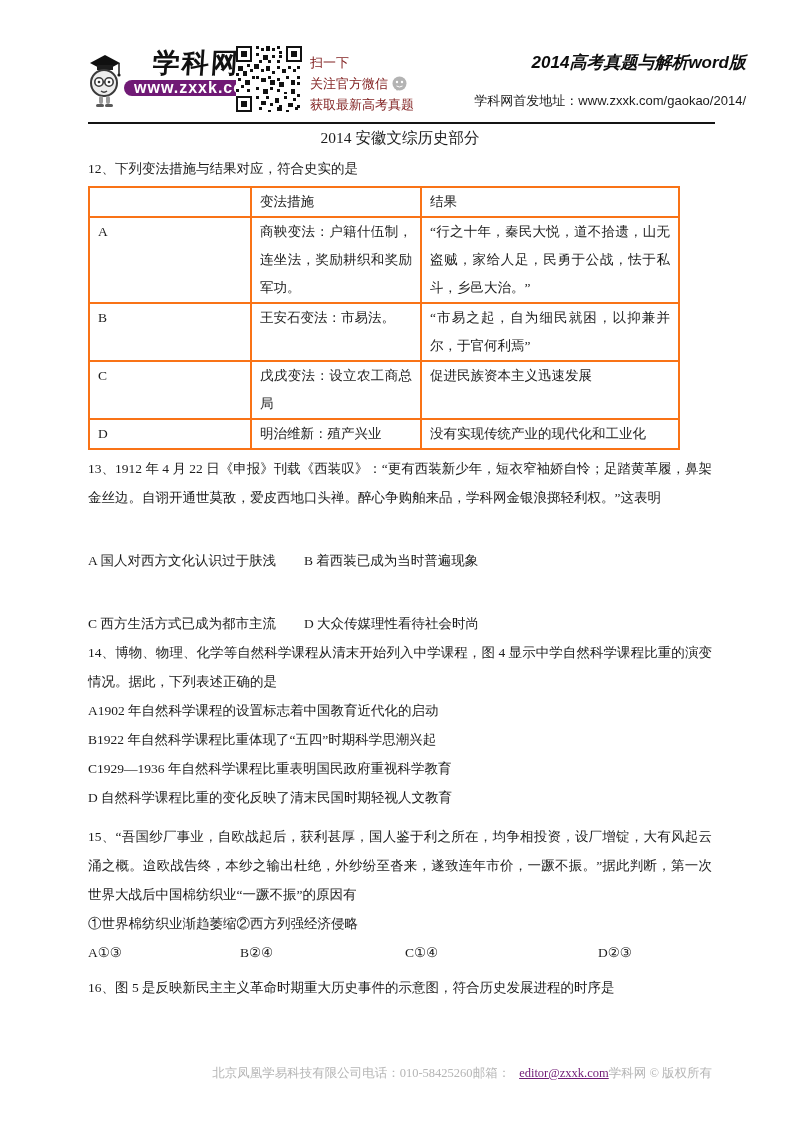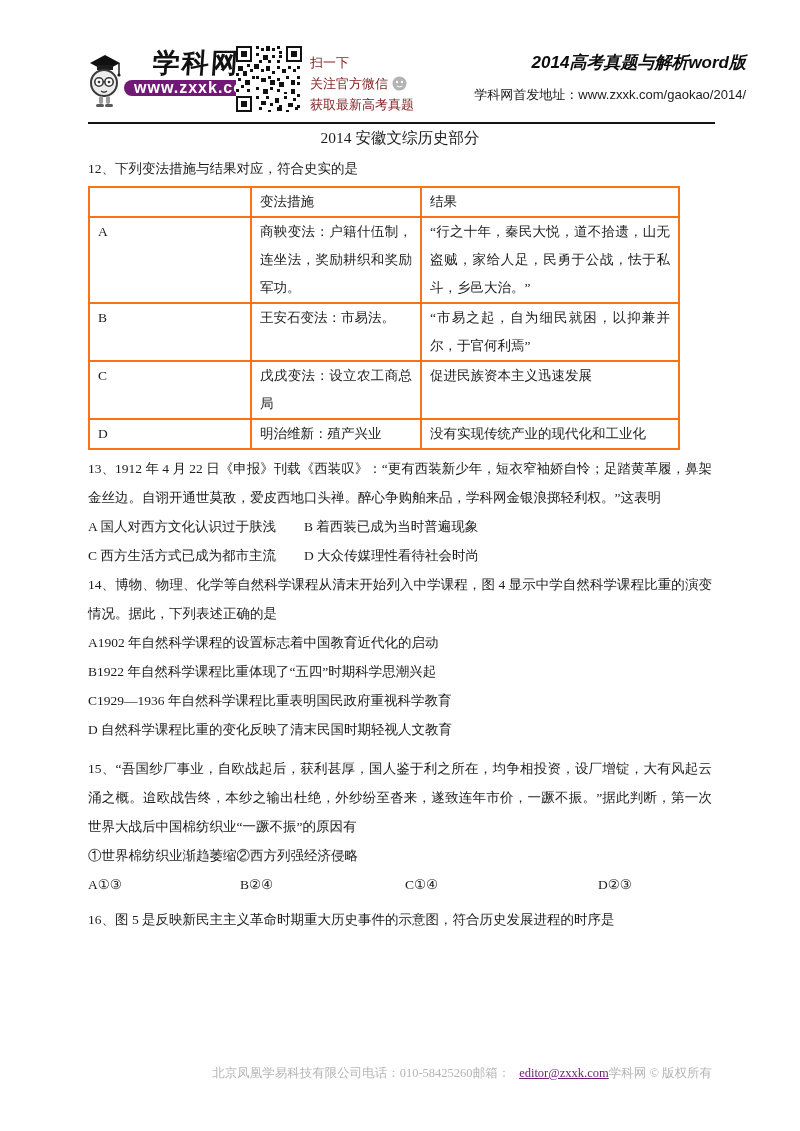--- a/index.html
+++ b/index.html
@@ -24,33 +24,33 @@
   .qr{position:absolute;left:148px;top:0;width:66px;height:66px;}
   .qr-caption{
     position:absolute;left:222px;top:6px;color:#7f1d1d;
     font-family:"Liberation Sans","DejaVu Sans",sans-serif;
     font-size:13px;line-height:21px;white-space:nowrap;
   }
   .wechat-ico{display:inline-block;vertical-align:-3px;margin-left:4px;}
   .promo{position:absolute;right:16px;top:6px;text-align:right;
     font-family:"Liberation Sans","DejaVu Sans",sans-serif;}
   .promo-title{font-size:17px;font-weight:bold;font-style:italic;color:#0d0d0d;line-height:22px;}
-  .promo-sub{font-size:13px;color:#1a1a1a;line-height:18px;margin-top:12px;}
+  .promo-sub{font-size:13px;color:#1a1a1a;line-height:18px;margin-top:18px;}
   .rule{position:absolute;left:88px;top:122px;width:627px;height:2px;background:#141414;}
   
   .content{position:absolute;left:88px;top:127px;width:624px;font-size:13.5px;line-height:29px;}
   .doc-title{text-align:center;font-size:15.5px;line-height:22px;margin-bottom:5px;}
   .para{text-align:justify;}
   .q-table{border-collapse:collapse;margin:3px 0 4px 0;table-layout:fixed;width:590px;}
   .q-table td{
     border:2px solid #f97316;vertical-align:top;padding:0 8px;
     font-size:13.5px;line-height:28px;text-align:justify;
   }
   .q-table col.c1{width:162px;} .q-table col.c2{width:170px;} .q-table col.c3{width:258px;}
-  .opt-pair{display:flex;}
+  .opt-pair{display:flex;margin-top:34px;}
   .opt-pair .o2{margin-left:28px;}
   .opt-row{position:relative;height:29px;}
   .opt-row span{position:absolute;top:0;white-space:nowrap;}
   .opt-row .pA{left:0;} .opt-row .pB{left:152px;} .opt-row .pC{left:317px;} .opt-row .pD{left:510px;}
   .mt{margin-top:10px;}
   .mt-s{margin-top:6px;}
   
   .footer{
     position:absolute;left:88px;top:1064px;width:624px;display:flex;
     justify-content:flex-end;color:#b5b5b5;font-size:12.5px;line-height:18px;

